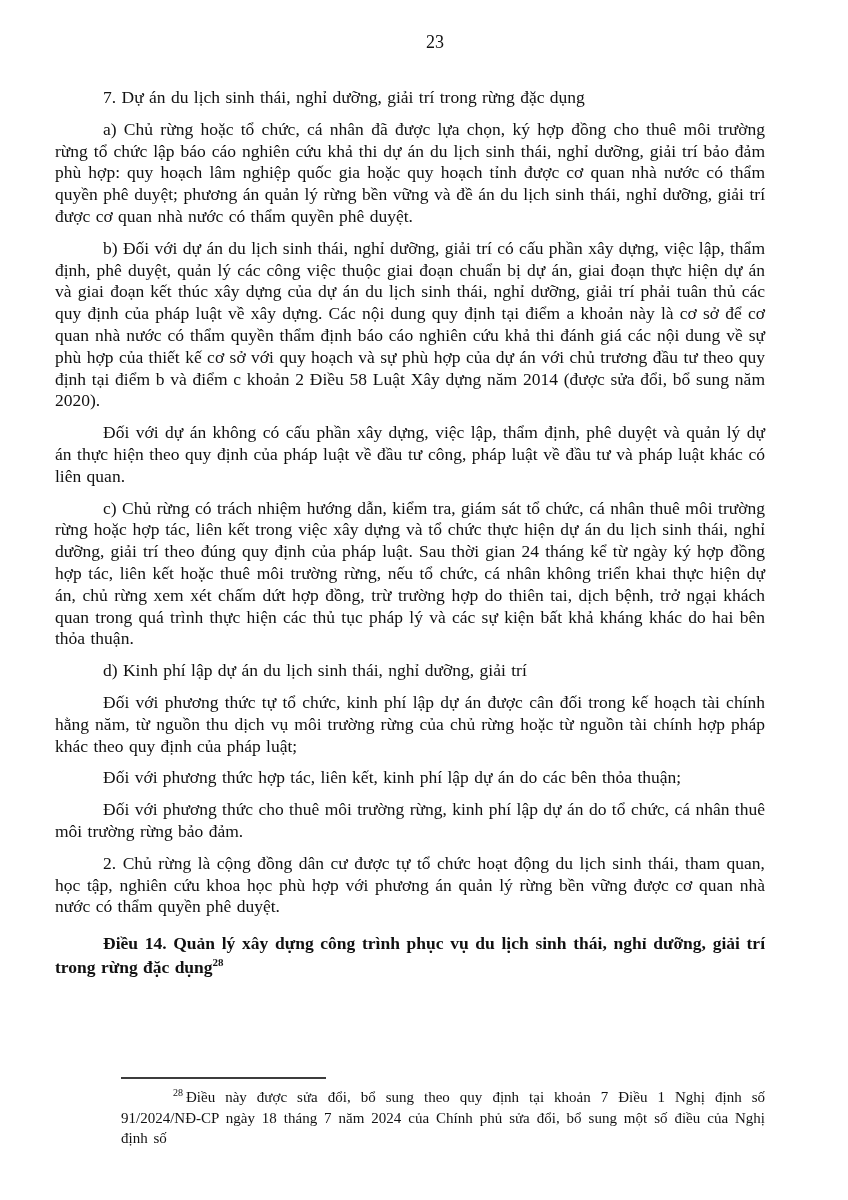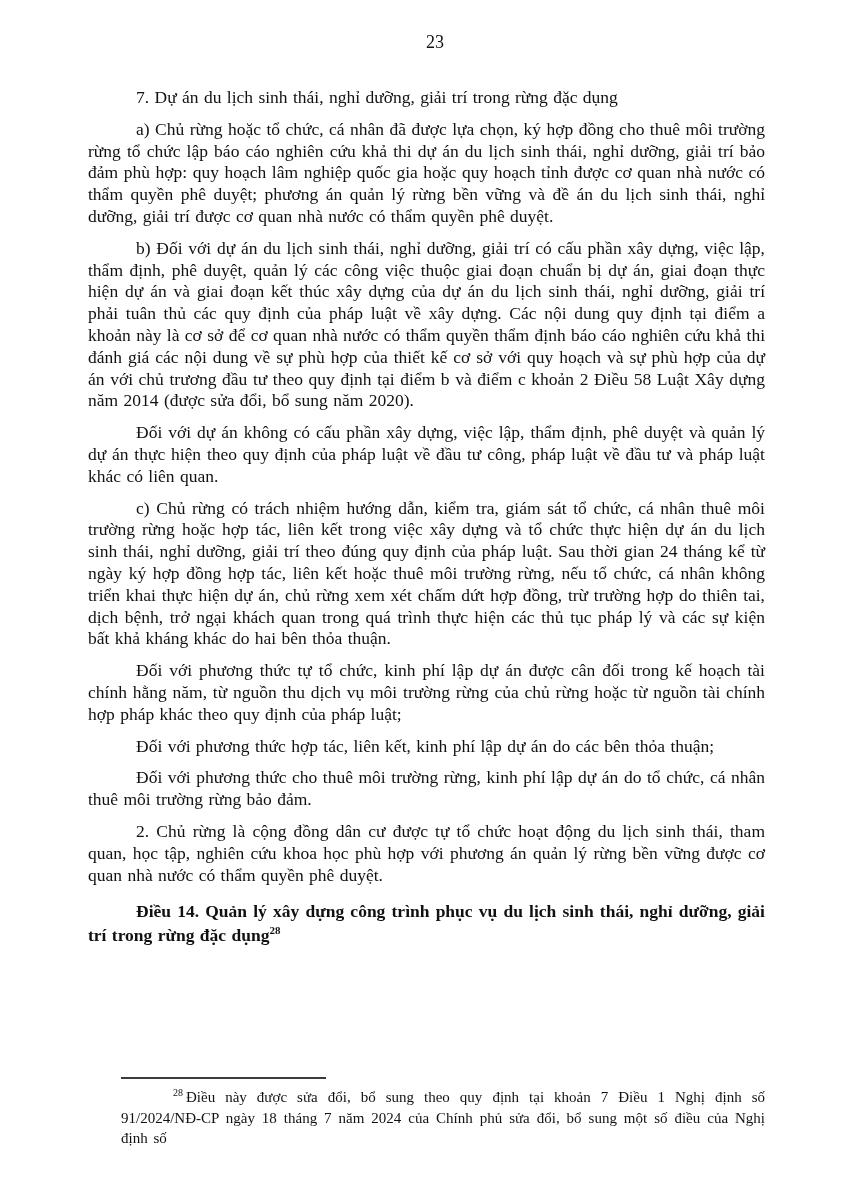--- a/index.html
+++ b/index.html
@@ -17,21 +17,21 @@
     overflow: hidden;
   }
   .page-number {
     margin: 0 83px 0 105px;
     padding-top: 31px;
     text-align: center;
     font-size: 18px;
     line-height: 22px;
   }
   .content {
-    margin: 0 83px 0 88px; 
+    margin: 0 83px 0 55px; 
   }
   .content p {
     margin: 10px 0 0 0;
     font-size: 17.5px;
     line-height: 21.8px;
     text-align: justify;
     text-indent: 48px;
     word-spacing: 1px;
   }
   .content p.first {
@@ -78,20 +78,21 @@
 <div class="page">
 
   <div class="page-number">23</div>
 
   <div class="content">
     <p class="first">7. Dự án du lịch sinh thái, nghỉ dưỡng, giải trí trong rừng đặc dụng</p>
     <p>a) Chủ rừng hoặc tổ chức, cá nhân đã được lựa chọn, ký hợp đồng cho thuê môi trường rừng tổ chức lập báo cáo nghiên cứu khả thi dự án du lịch sinh thái, nghỉ dưỡng, giải trí bảo đảm phù hợp: quy hoạch lâm nghiệp quốc gia hoặc quy hoạch tỉnh được cơ quan nhà nước có thẩm quyền phê duyệt; phương án quản lý rừng bền vững và đề án du lịch sinh thái, nghỉ dưỡng, giải trí được cơ quan nhà nước có thẩm quyền phê duyệt.</p>
     <p>b) Đối với dự án du lịch sinh thái, nghỉ dưỡng, giải trí có cấu phần xây dựng, việc lập, thẩm định, phê duyệt, quản lý các công việc thuộc giai đoạn chuẩn bị dự án, giai đoạn thực hiện dự án và giai đoạn kết thúc xây dựng của dự án du lịch sinh thái, nghỉ dưỡng, giải trí phải tuân thủ các quy định của pháp luật về xây dựng. Các nội dung quy định tại điểm a khoản này là cơ sở để cơ quan nhà nước có thẩm quyền thẩm định báo cáo nghiên cứu khả thi đánh giá các nội dung về sự phù hợp của thiết kế cơ sở với quy hoạch và sự phù hợp của dự án với chủ trương đầu tư theo quy định tại điểm b và điểm c khoản 2 Điều 58 Luật Xây dựng năm 2014 (được sửa đổi, bổ sung năm 2020).</p>
     <p>Đối với dự án không có cấu phần xây dựng, việc lập, thẩm định, phê duyệt và quản lý dự án thực hiện theo quy định của pháp luật về đầu tư công, pháp luật về đầu tư và pháp luật khác có liên quan.</p>
     <p>c) Chủ rừng có trách nhiệm hướng dẫn, kiểm tra, giám sát tổ chức, cá nhân thuê môi trường rừng hoặc hợp tác, liên kết trong việc xây dựng và tổ chức thực hiện dự án du lịch sinh thái, nghỉ dưỡng, giải trí theo đúng quy định của pháp luật. Sau thời gian 24 tháng kể từ ngày ký hợp đồng hợp tác, liên kết hoặc thuê môi trường rừng, nếu tổ chức, cá nhân không triển khai thực hiện dự án, chủ rừng xem xét chấm dứt hợp đồng, trừ trường hợp do thiên tai, dịch bệnh, trở ngại khách quan trong quá trình thực hiện các thủ tục pháp lý và các sự kiện bất khả kháng khác do hai bên thỏa thuận.</p>
+    <p>d) Kinh phí lập dự án du lịch sinh thái, nghỉ dưỡng, giải trí</p>
     <p>Đối với phương thức tự tổ chức, kinh phí lập dự án được cân đối trong kế hoạch tài chính hằng năm, từ nguồn thu dịch vụ môi trường rừng của chủ rừng hoặc từ nguồn tài chính hợp pháp khác theo quy định của pháp luật;</p>
     <p>Đối với phương thức hợp tác, liên kết, kinh phí lập dự án do các bên thỏa thuận;</p>
     <p>Đối với phương thức cho thuê môi trường rừng, kinh phí lập dự án do tổ chức, cá nhân thuê môi trường rừng bảo đảm.</p>
     <p>2. Chủ rừng là cộng đồng dân cư được tự tổ chức hoạt động du lịch sinh thái, tham quan, học tập, nghiên cứu khoa học phù hợp với phương án quản lý rừng bền vững được cơ quan nhà nước có thẩm quyền phê duyệt.</p>
     <p class="article-heading">
       <span>Điều 14. Quản lý xây dựng công trình phục vụ du lịch sinh thái, nghỉ dưỡng, giải trí trong rừng đặc dụng</span><sup>28</sup>
     </p>
   </div>
 
   <div class="footnote-area">

